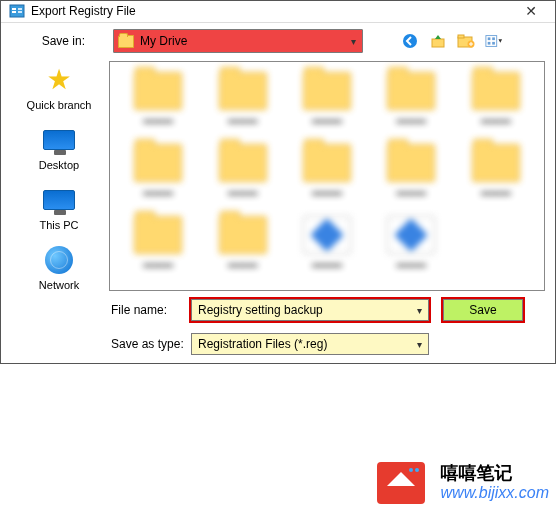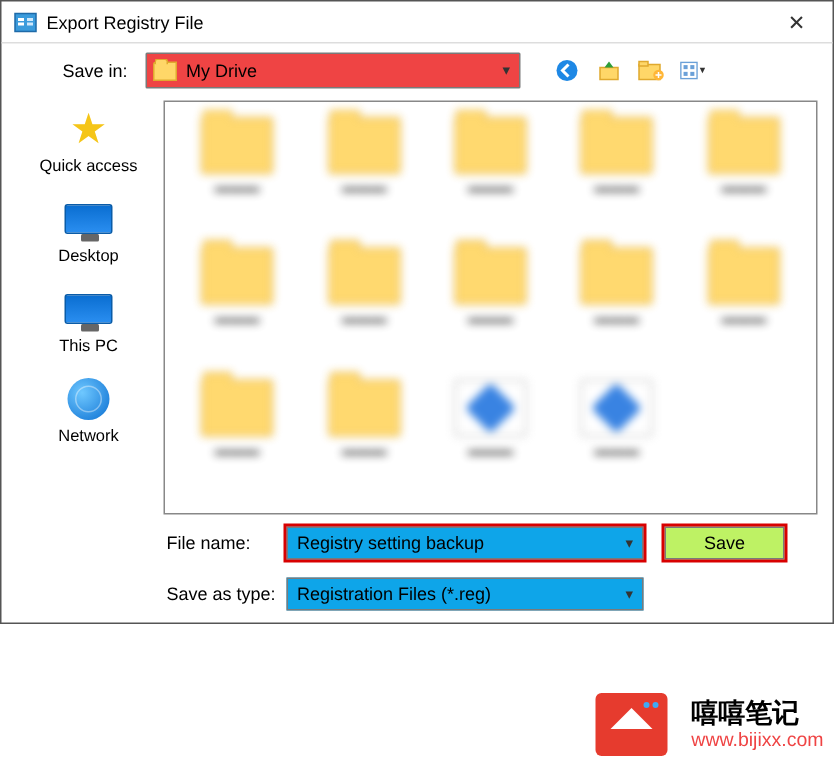--- a/index.html
+++ b/index.html
@@ -6,36 +6,36 @@
   body {
     margin: 0;
     font-family: "Segoe UI", Tahoma, sans-serif;
     font-size: 12px;
     background: #fff;
     width: 557px;
     height: 514px;
     overflow: hidden;
     color: #000;
   }
-  .window { border: 1px solid #555; width: 556px; height: 416px; display: flex; flex-direction: column; justify-content: flex-end; }
+  .window { border: 1px solid #555; width: 556px; height: 364px; display: flex; flex-direction: column; justify-content: flex-end; }
   .titlebar {
     display: flex; align-items: center; justify-content: space-between;
     height: 28px; padding: 0 6px 0 8px; border-bottom: 1px solid #ddd;
   }
   .titlebar-left { display: flex; align-items: center; gap: 6px; }
   .title-icon svg { display: block; }
   .title-text { font-size: 12px; }
   .close-btn {
     width: 36px; height: 22px; display: flex; align-items: center; justify-content: center;
     font-size: 14px; color: #333;
   }
 
   .body { flex: 1; display: flex; flex-direction: column; padding: 6px 10px 8px 10px; }
 
-  .savein-row { display: flex; align-items: center; gap: 8px; margin-bottom: 8px; }
+  .savein-row { display: flex; align-items: center; gap: 24px; margin-bottom: 8px; }
   .savein-label { width: 78px; text-align: right; padding-right: 4px; }
   .savein-select {
     flex: 0 0 250px; height: 24px; border: 1px solid #7a7a7a; border-radius: 1px;
     display: flex; align-items: center; justify-content: space-between; padding: 0 6px 0 4px;
     background: #ef4444;
   }
   .savein-select .left { display: flex; align-items: center; gap: 6px; }
   .folder-mini { width: 16px; height: 13px; background: #ffd768; border: 1px solid #e0a92e; border-top-left-radius: 2px; position: relative; }
   .folder-mini::before { content:""; position:absolute; top:-3px; left:0; width:7px; height:3px; background:#ffd768; border:1px solid #e0a92e; border-bottom:none; border-top-left-radius:2px; border-top-right-radius:2px; }
   .chev { font-size: 10px; color: #333; }
@@ -66,21 +66,21 @@
   .item .thumb::before { content:""; position:absolute; top:-6px; left:0; width:18px; height:6px; background:#ffd768; border:1px solid #e0a92e; border-bottom:none; border-top-left-radius:2px; border-top-right-radius:2px; }
   .item .thumb.cube { background:#fff; border:1px solid #bbb; display:flex; align-items:center; justify-content:center; }
   .item .thumb.cube::before{display:none;}
   .item .thumb.cube .cube-i { width:24px; height:24px; background:#2f7de1; transform: rotate(45deg); border-radius:3px; }
   .item .lbl { font-size: 10px; color:#555; text-align:center; line-height:1.1; max-width:64px; overflow:hidden; }
 
   .form-rows { margin-top: 8px; display:flex; flex-direction:column; gap:12px; }
   .form-row { display:flex; align-items:center; }
   .form-label { width: 180px; text-align:left; padding-left: 100px; }
   .combo {
-    flex: 0 0 238px; height:22px; border:1px solid #7a7a7a; background:#0ea5e9;
+    flex: 0 0 238px; height:22px; border:1px solid #7a7a7a; background:#fef9c3;
     display:flex; align-items:center; justify-content:space-between; padding:0 6px;
   }
   .combo.highlight { outline: 2px solid #d80000; outline-offset: 0; }
   .btn {
     width: 80px; height: 22px; margin-left: 14px; border:1px solid #7a7a7a; background:#bef264;
     display:flex; align-items:center; justify-content:center; font-size:12px;
   }
   .btn.highlight { outline: 2px solid #d80000; outline-offset: 0; }
 
   .export-group { margin-top: 10px; }
@@ -98,21 +98,21 @@
 
   .watermark {
     position:absolute; right:8px; bottom:10px; display:flex; align-items:center; gap:16px;
     background: rgba(255,255,255,0.0); color:#000; pointer-events:none;
   }
   .wm-badge { width:48px; height:42px; background:#e63b2e; border-radius:4px; display:flex; align-items:center; justify-content:center; position:relative; }
   .wm-badge .roof { width:0; height:0; border-left:14px solid transparent; border-right:14px solid transparent; border-bottom:14px solid #fff; position:relative; top:-4px; }
   .wm-badge::after { content:""; position:absolute; right:6px; top:6px; width:4px; height:4px; background:#3fa9f5; border-radius:50%; box-shadow: -6px 0 0 #3fa9f5; }
   .wm-text { display:flex; flex-direction:column; line-height:1.1; }
   .wm-text .t1 { font-size:18px; font-weight:600; }
-  .wm-text .t2 { font-size:13px; color:#ef4444; }
+  .wm-text .t2 { font-size:16px; color:#3b82f6;font-style:italic; }
 </style>
 </head>
 <body>
 
 <div class="window">
 
   <div class="titlebar">
     <div class="titlebar-left">
       <span class="title-icon">
         <svg width="16" height="16" viewBox="0 0 16 16">
@@ -174,21 +174,21 @@
         </span>
       </div>
     </div>
 
     <div class="mid">
       <div class="places">
         <div class="place">
           <div class="icon-box">
               <span class="star">★</span>
             </div>
-          <span>Quick access</span>
+          <span>Quick branch</span>
         </div>
         <div class="place">
           <div class="icon-box">
               <span class="monitor"></span>
             </div>
           <span>Desktop</span>
         </div>
         <div class="place">
           <div class="icon-box">
               <span class="monitor"></span>

